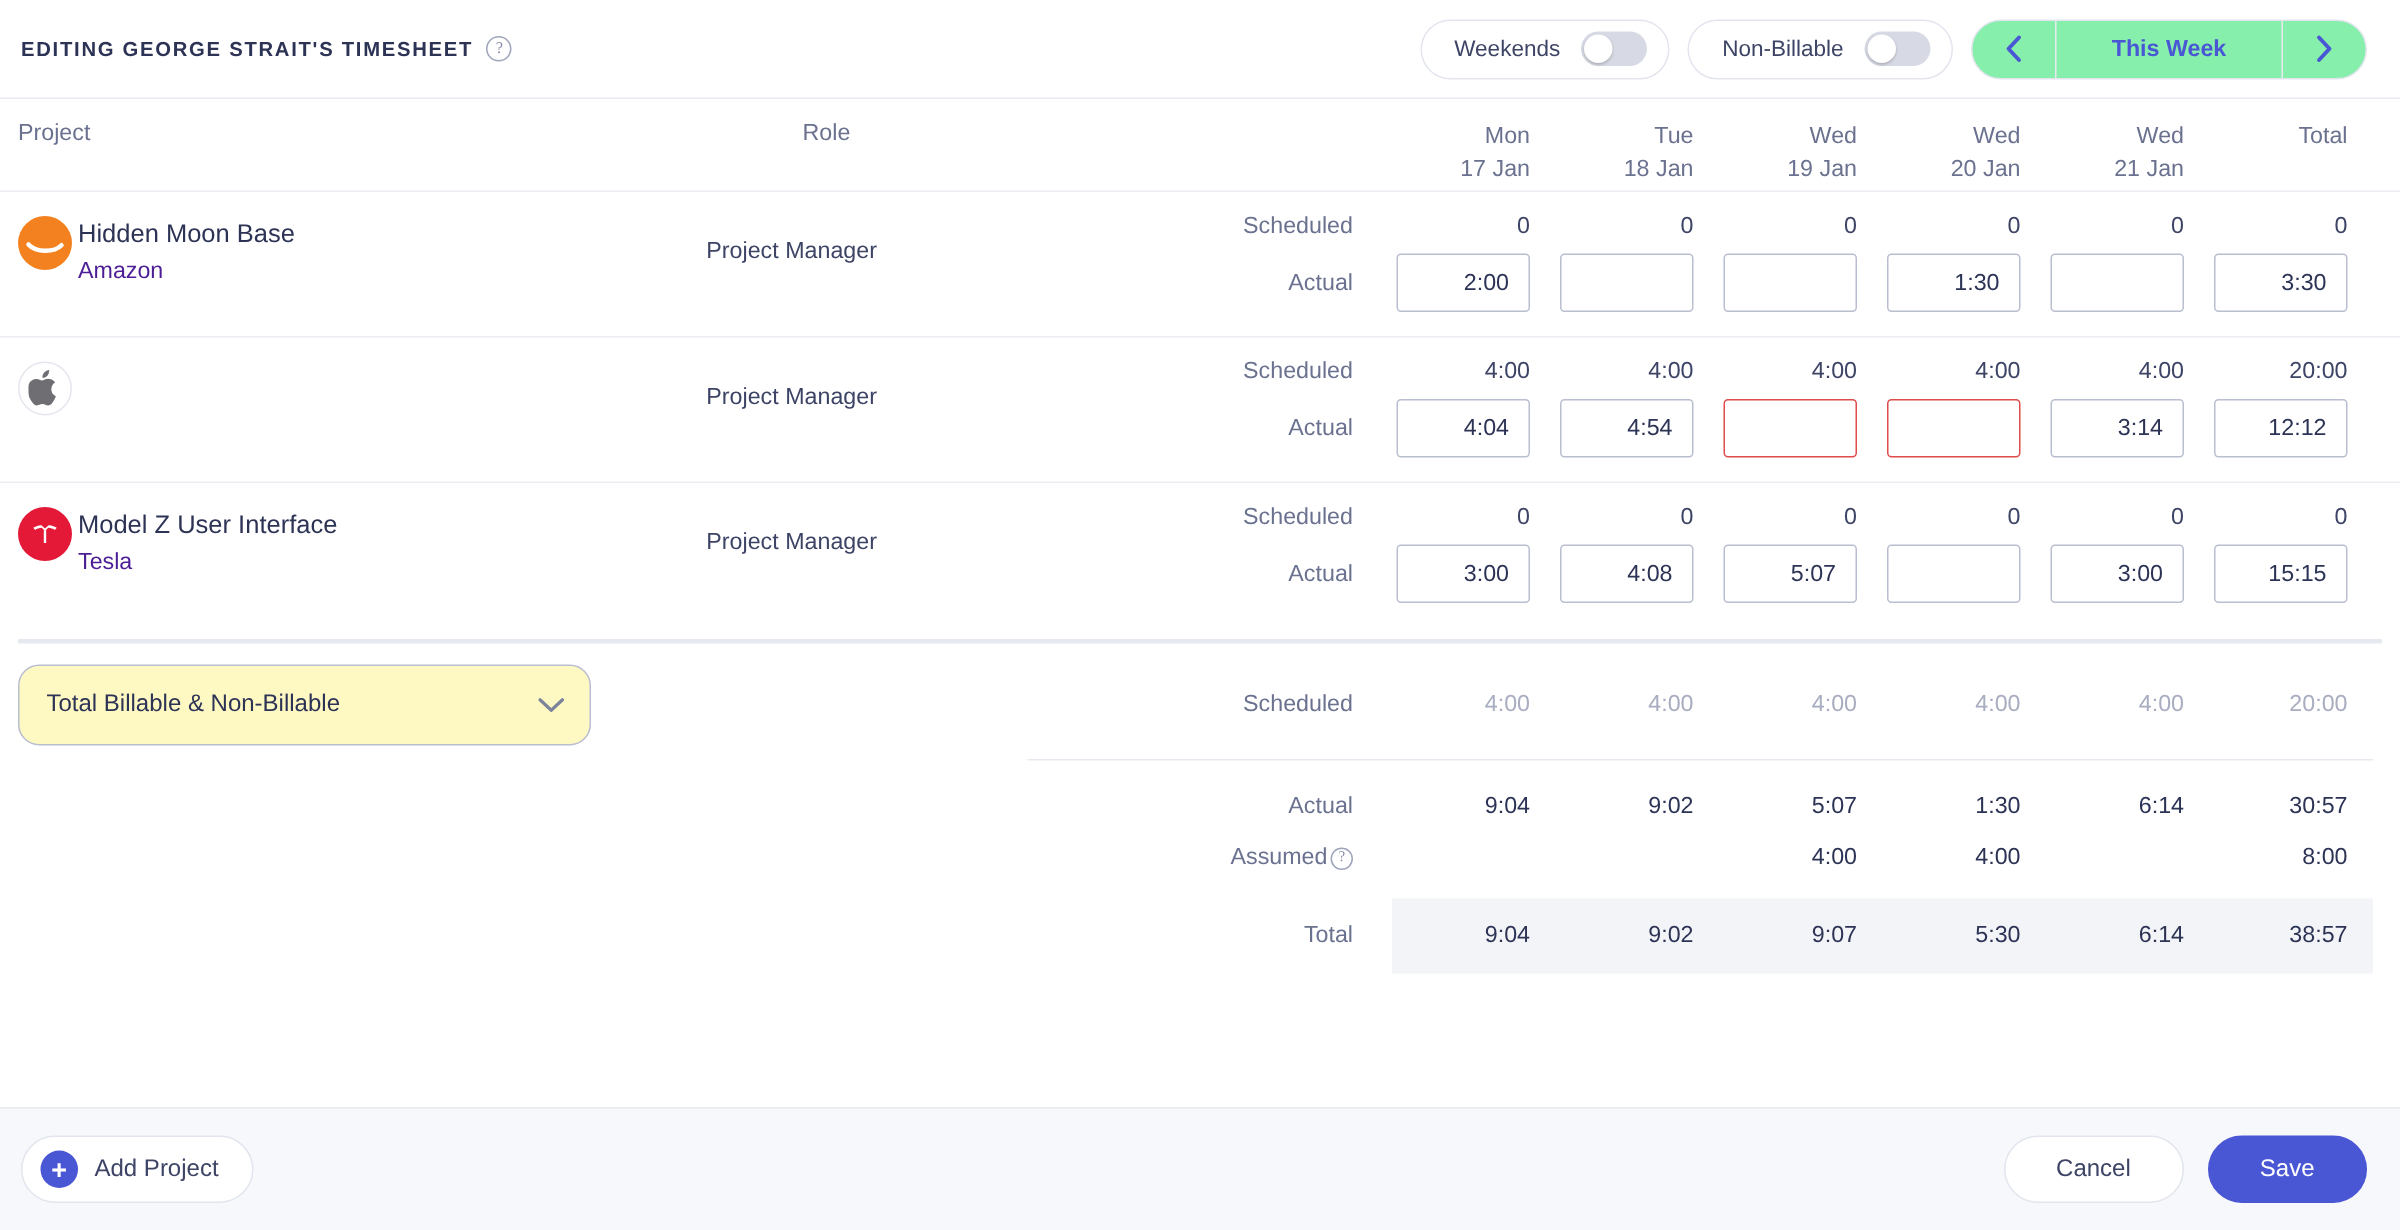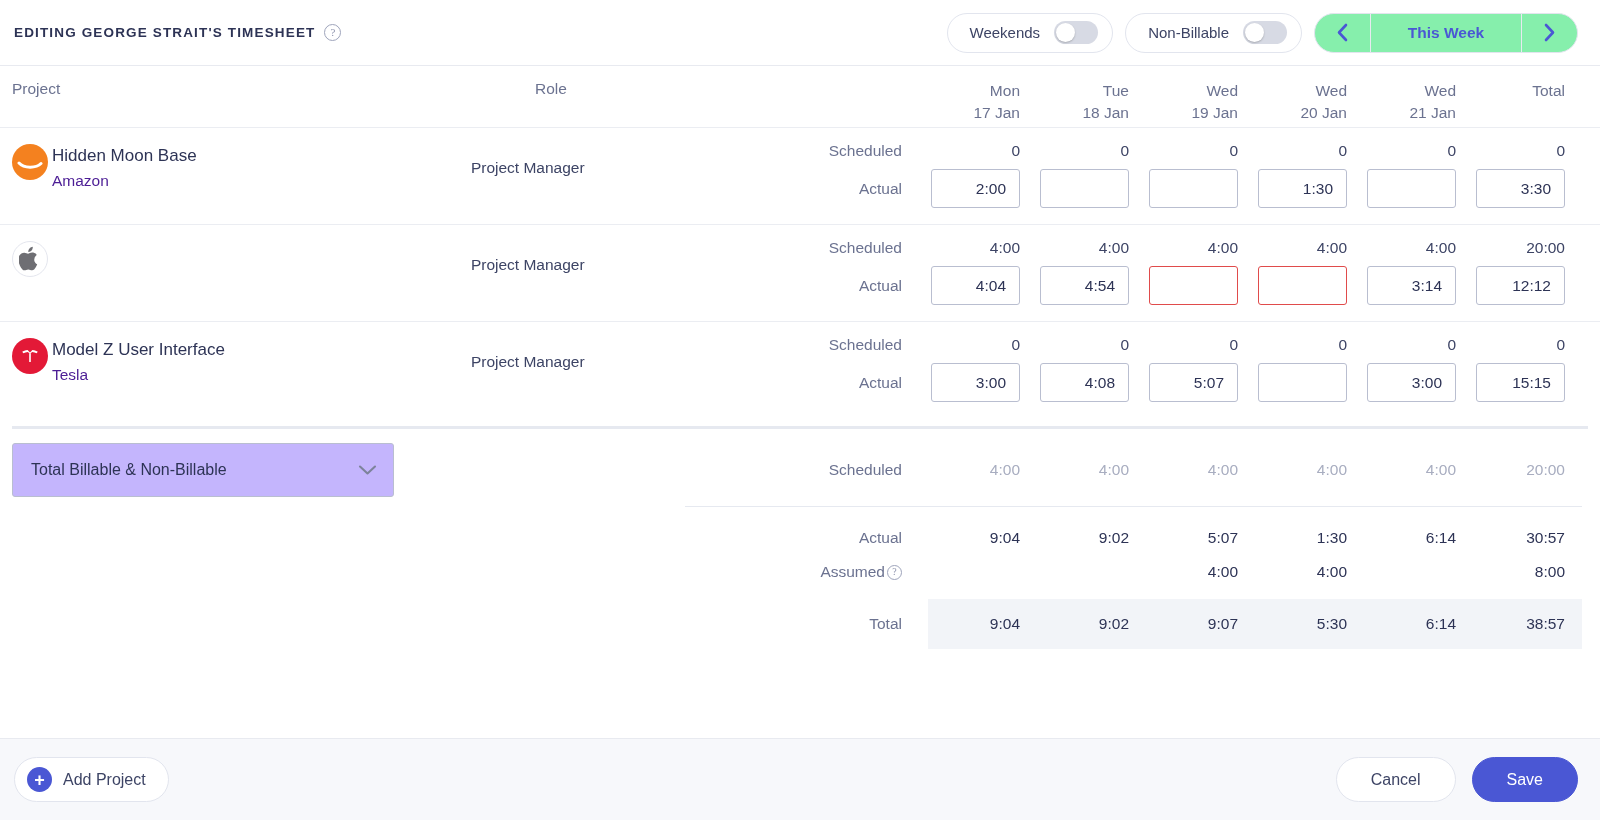--- a/index.html
+++ b/index.html
@@ -118,23 +118,23 @@
   
   .big-divider { height: 3px; background: #e6e9f0; margin: 8px 12px 0; }
 
   .summary { padding-top: 14px; position: relative; }
   .sum-row { display: flex; align-items: center; }
   .sum-left { width: 535px; padding-left: 12px; }
   .sum-vals { flex: 1 1 auto; display: flex; align-items: center; justify-content: flex-end; padding-right: 18px; }
 
   .dd {
     width: 382px; height: 54px;
-    border: 1px solid #b9bed0; border-radius: 3px;
+    border: 1px solid #b9bed0; border-radius: 14px;
     display: flex; align-items: center; justify-content: space-between;
-    padding: 0 16px 0 18px; background: #c4b5fd;
+    padding: 0 16px 0 18px; background: #fef9c3;
     font-size: 16px; color: #2d3355;
   }
   .chev { color: #7b melhor; }
   .chev svg { display: block; }
 
   .sum-scheduled .sval { color: #a8adc0; }
   .sum-mid-line { height: 1px; background: #e6e9f0; margin: 9px 0 0; }
   .sval { font-size: 15.5px; color: #2d3355; }
 
   .band { background: #f2f4f8; }

